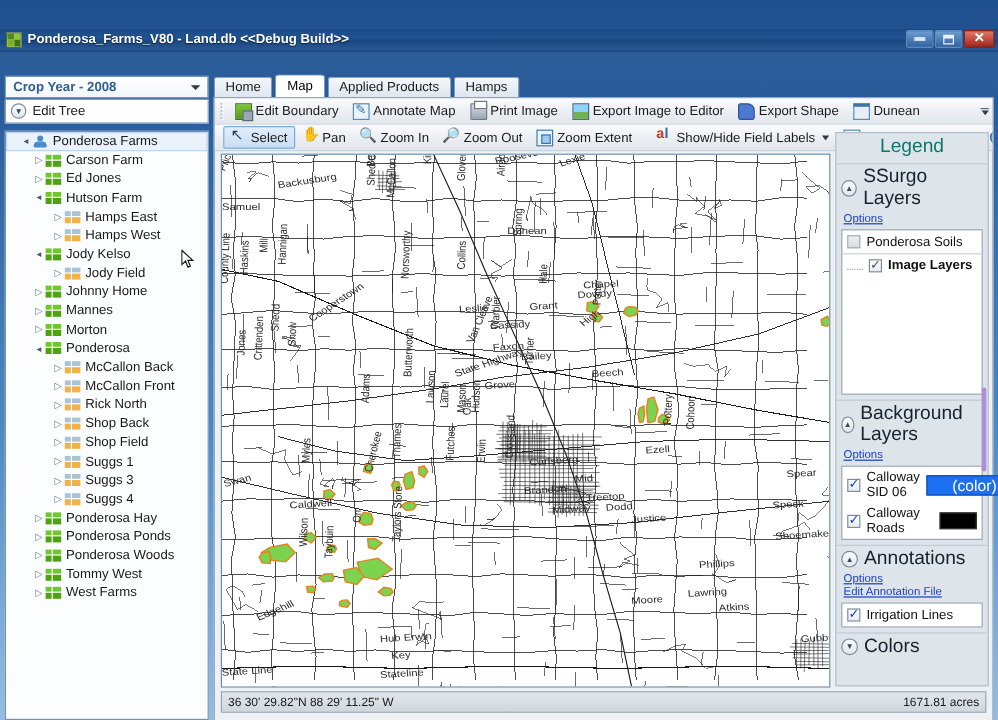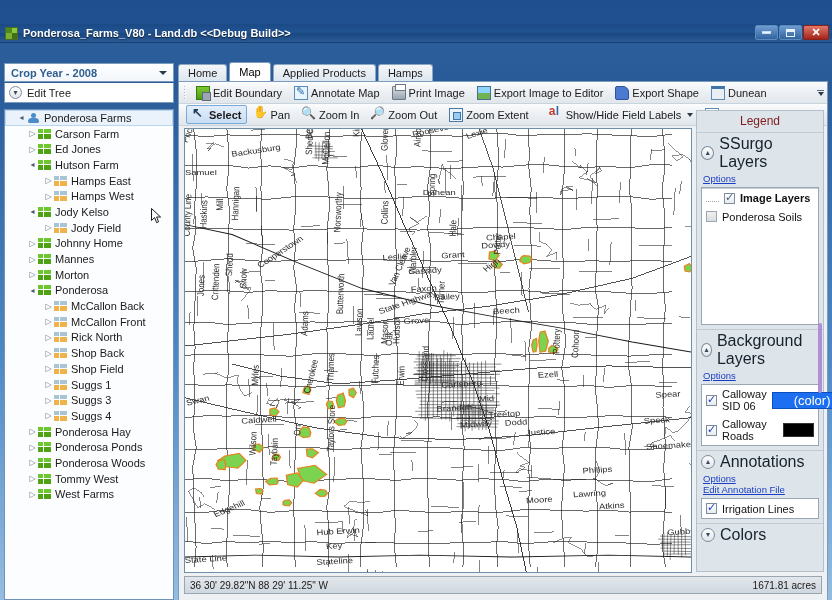--- a/index.html
+++ b/index.html
@@ -184,21 +184,20 @@
     background-repeat:repeat-y;
   }
   .tb-btn {
     display:flex; align-items:center; gap:3px;
     padding:1px 5px; height:19px; font-size:11px; color:#1b1b1b;
     white-space:nowrap; border:1px solid transparent; border-radius:2px;
   }
   .tb-btn.pressed {
     background:linear-gradient(180deg,#e3eefa,#c9def4);
     border:1px solid #7aaad8;
-    font-weight:bold;
   }
   .tb-sep { width:1px; height:15px; background:#c3ccd6; margin:0 4px; }
   .caret { width:0;height:0;border-left:3.5px solid transparent;border-right:3.5px solid transparent;border-top:4px solid #2b3b4b; margin-left:3px;}
   .tb-overflow { margin-left:auto; display:flex; flex-direction:column; align-items:center; gap:1px; padding-right:3px;}
   .tb-overflow .bar { width:7px;height:1px;background:#5a6a79;}
   .tb-overflow .tri { width:0;height:0;border-left:3.5px solid transparent;border-right:3.5px solid transparent;border-top:4px solid #2b3b4b;}
 
   
   .i16 { width:14px;height:14px; flex:0 0 14px; position:relative; display:inline-block;}
   .i-boundary { background:
@@ -241,21 +240,21 @@
     display:flex; align-items:center; justify-content:space-between;
     padding:0 5px; font-size:10px; color:#1a1a1a;
   }
 
   
   #legend-panel {
     position:absolute; left:517px; top:28px; width:128px; height:462px;
     background:#dde4ea; border:1px solid #b5c0cb;
   }
   #legend-title {
-    text-align:center; font-size:12px; color:#7f1d1d; padding:3px 0 4px;
+    text-align:center; font-size:16px; color:#0f766e; padding:3px 0 4px;
   }
   .lg-section-head {
     display:flex; align-items:center; gap:5px; padding:2px 4px 2px 4px;
     border-top:1px solid #c2cbd4;
   }
   .lg-section-head .circle-chevron { width:14px;height:14px; font-size:8px;}
   .lg-section-head .lbl { font-size:16px; color:#17222c;}
   .lg-link {
     color:#1b3fc4; text-decoration:underline; font-size:9.5px;
     padding-left:6px; display:block; line-height:11px;
@@ -1229,28 +1228,28 @@
 
       <div id="legend-panel">
         <div id="legend-title">Legend</div>
         <div id="legend-sections">
             <div class="lg-section-head">
               <span class="circle-chevron">▴</span>
               <span class="lbl">SSurgo Layers</span>
             </div>
             <a class="lg-link" href="#">Options</a>
             <div class="lg-box" style="height: 138px;">
+              <div class="lg-row">
+                <span class="cb grey"></span>
+                <span>Ponderosa Soils</span>
+              </div>
               <div class="lg-row" style="border-top: 1px solid rgb(200, 208, 216);">
                 <span class="lg-indent-dash"></span>
                 <span class="cb greycheck checked"></span>
                 <span class="lg-sub-label">Image Layers</span>
-              </div>
-              <div class="lg-row">
-                <span class="cb grey"></span>
-                <span>Ponderosa Soils</span>
               </div>
             </div>
             <div class="lg-section-head">
               <span class="circle-chevron">▴</span>
               <span class="lbl">Background Layers</span>
             </div>
             <a class="lg-link" href="#">Options</a>
             <div class="lg-box">
               <div class="lg-row">
                 <span class="cb  checked"></span>

